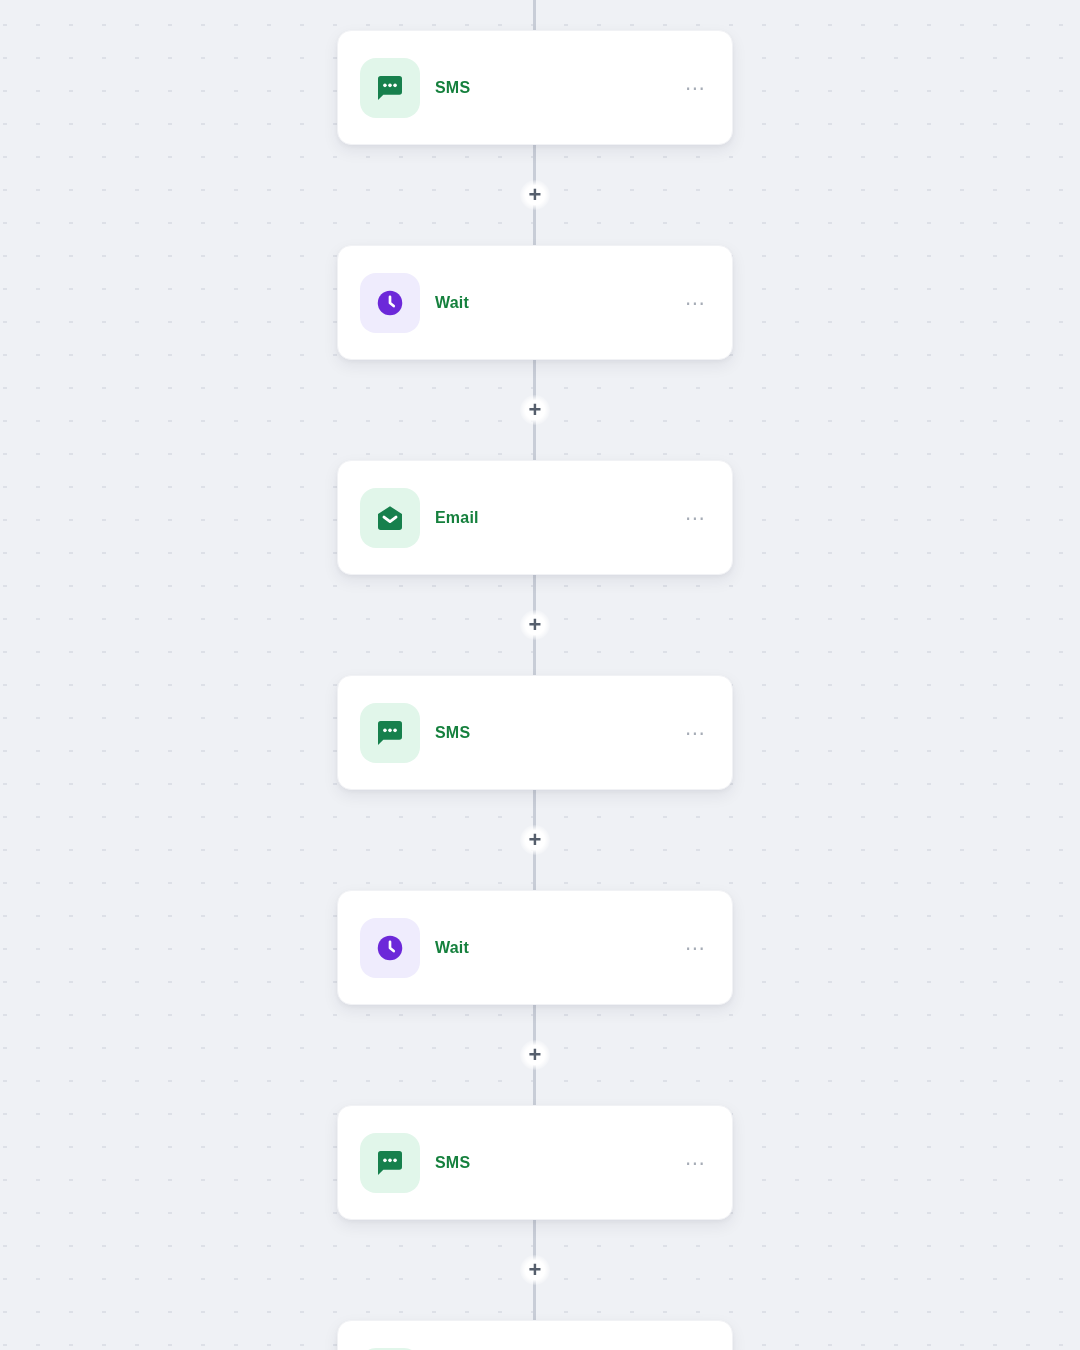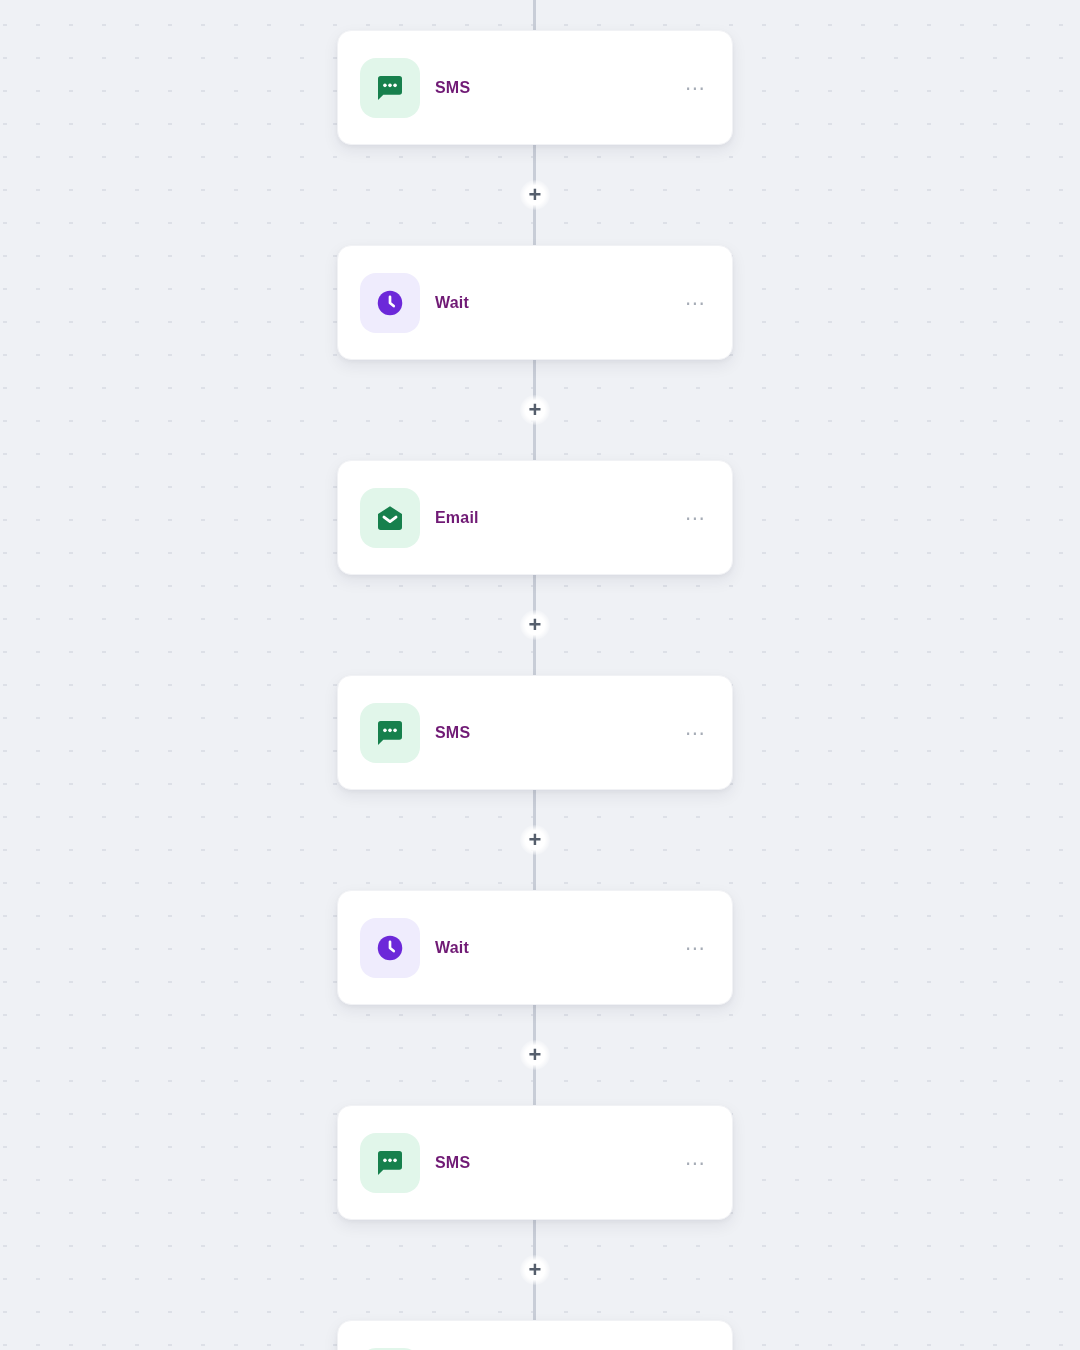--- a/index.html
+++ b/index.html
@@ -61,21 +61,21 @@
   .node-icon-tile svg{
     width:32px;
     height:32px;
     display:block;
   }
   .node-label{
     margin-left:15px;
     font-size:16px;
     font-weight:600;
     letter-spacing:0.2px;
-    color:#701a75;
+    color:#15803d;
   }
   .node-menu{
     margin-left:auto;
     border:none;
     background:transparent;
     padding:0;
     font-size:20px;
     line-height:1;
     letter-spacing:1px;
     color:#a6acb6;

